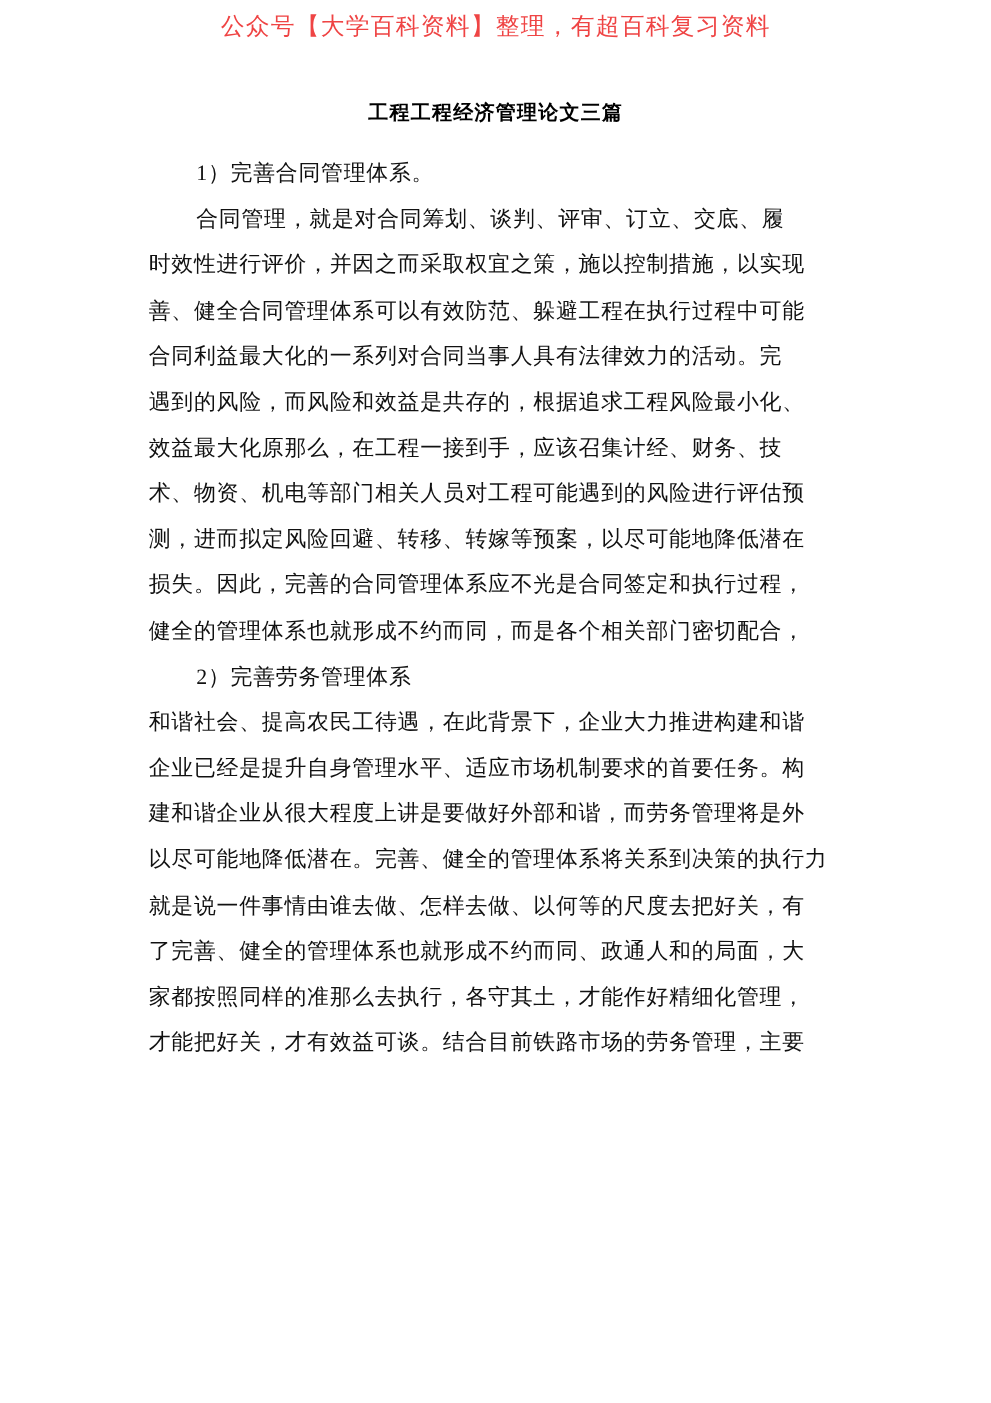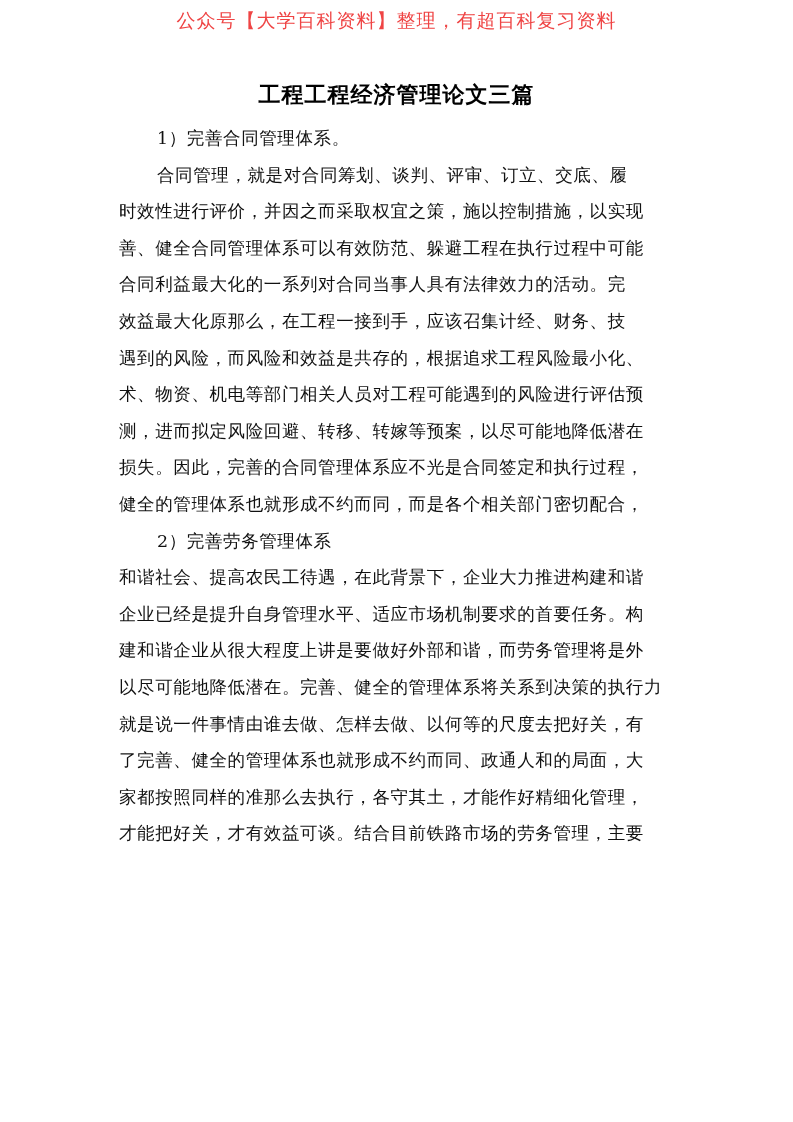--- a/index.html
+++ b/index.html
@@ -1,40 +1,40 @@
 <!DOCTYPE html>
 <html><head>
   <meta charset="utf-8">
   <style>
     html, body { margin: 0; padding: 0; background: #ffffff; }
     body { width: 793px; height: 1122px; position: relative; overflow: hidden;
       font-family: "DejaVu Serif", "Liberation Serif", serif; color: #111; }
     .header { position: absolute; top: 8px; left: 0; width: 793px; text-align: center;
       font-size: 19px; letter-spacing: 1px; color: #ef4444; }
     .title { position: absolute; top: 80px; left: 0; width: 793px; text-align: center;
-      font-size: 22px; font-weight: bold; letter-spacing: 1px; color: #000; }
-    .body-text { position: absolute; top: 120px; left: 119px; width: 560px; }
+      font-size: 16px; font-weight: bold; letter-spacing: 1px; color: #000; }
+    .body-text { position: absolute; top: 120px; left: 119px; width: 560px; font-family: Liberation Serif, serif; }
     .line { height: 36.6px; line-height: 36.6px; font-size: 17.5px; white-space: nowrap;
       letter-spacing: 0.6px; }
     .indent { padding-left: 38px; }
   </style>
 </head>
 <body>
 
 <div class="header">公众号【大学百科资料】整理，有超百科复习资料</div>
 <div class="title">工程工程经济管理论文三篇</div>
 
 <div class="body-text">
   <div class="line indent">1）完善合同管理体系。</div>
   <div class="line indent">合同管理，就是对合同筹划、谈判、评审、订立、交底、履</div>
   <div class="line">时效性进行评价，并因之而采取权宜之策，施以控制措施，以实现</div>
   <div class="line">善、健全合同管理体系可以有效防范、躲避工程在执行过程中可能</div>
   <div class="line">合同利益最大化的一系列对合同当事人具有法律效力的活动。完</div>
+  <div class="line">遇到的风险，而风险和效益是共存的，根据追求工程风险最小化、</div>
   <div class="line">效益最大化原那么，在工程一接到手，应该召集计经、财务、技</div>
-  <div class="line">遇到的风险，而风险和效益是共存的，根据追求工程风险最小化、</div>
   <div class="line">术、物资、机电等部门相关人员对工程可能遇到的风险进行评估预</div>
   <div class="line">测，进而拟定风险回避、转移、转嫁等预案，以尽可能地降低潜在</div>
   <div class="line">损失。因此，完善的合同管理体系应不光是合同签定和执行过程，</div>
   <div class="line">健全的管理体系也就形成不约而同，而是各个相关部门密切配合，</div>
   <div class="line indent">2）完善劳务管理体系</div>
   <div class="line">和谐社会、提高农民工待遇，在此背景下，企业大力推进构建和谐</div>
   <div class="line">企业已经是提升自身管理水平、适应市场机制要求的首要任务。构</div>
   <div class="line">建和谐企业从很大程度上讲是要做好外部和谐，而劳务管理将是外</div>
   <div class="line">以尽可能地降低潜在。完善、健全的管理体系将关系到决策的执行力</div>
   <div class="line">就是说一件事情由谁去做、怎样去做、以何等的尺度去把好关，有</div>

